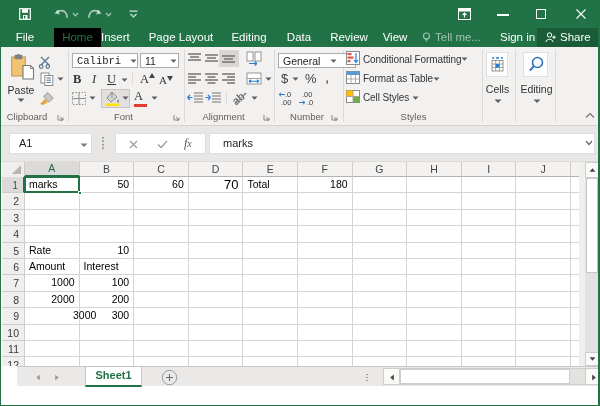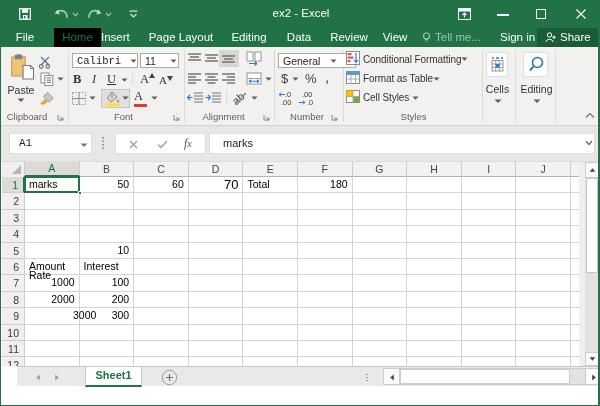--- a/index.html
+++ b/index.html
@@ -37,21 +37,20 @@
     </svg>
     <svg class="abs" style="left:104px; top:12px;" width="7" height="5" viewBox="0 0 7 5">
         <path d="M1 1 L3.5 3.8 L6 1" fill="none" stroke="rgba(255,255,255,0.6)" stroke-width="1.2"></path>
       </svg>
 
     <svg class="abs" style="left:128px; top:10px;" width="9" height="8" viewBox="0 0 9 8">
       <rect x="0.5" y="0.5" width="8" height="1.2" fill="rgba(255,255,255,0.8)"></rect>
       <path d="M1.5 4 L4.5 7 L7.5 4" fill="none" stroke="rgba(255,255,255,0.8)" stroke-width="1.2"></path>
     </svg>
 
-    <div class="abs" style="left:0; top:7px; width:600px; text-align:center; font-size:11.5px; color:#fff;">ex2 - Excel</div>
 
     <svg class="abs" style="left:457px; top:8px;" width="13" height="12" viewBox="0 0 13 12">
       <rect x="0.5" y="0.5" width="12" height="11" fill="none" stroke="#fff" stroke-width="1"></rect>
       <rect x="0.5" y="0.5" width="12" height="3" fill="#fff"></rect>
       <path d="M6.5 9.5 L6.5 5.2 M4.6 7 L6.5 5 L8.4 7" fill="none" stroke="#fff" stroke-width="1.1"></path>
     </svg>
     <div class="abs" style="left:496px; top:14px; width:12px; height:1.5px; background:#fff;"></div>
     <svg class="abs" style="left:535px; top:9px;" width="10" height="10" viewBox="0 0 10 10">
         <rect x="0.5" y="0.5" width="9" height="9" fill="none" stroke="#fff" stroke-width="1"></rect>
       </svg>
@@ -317,21 +316,21 @@
     <svg class="abs" style="left:531.5px; top:51.5px;" width="8" height="5" viewBox="0 0 8 5">
         <path d="M0.5 0.5 L4 4 L7.5 0.5" fill="#5f5f5f"></path>
       </svg>
 
     <svg class="abs" style="left:584px; top:65px;" width="10" height="7" viewBox="0 0 10 7">
         <path d="M1 5.5 L5 1.5 L9 5.5" fill="none" stroke="#767472" stroke-width="1.2"></path>
       </svg>
   </div>
 
   <div class="abs" id="fbar" style="left:0; top:126px; width:600px; height:36px; background:#e8e7e6; border-bottom:1px solid #dedcda;">
-    <div class="abs" style="left:8px; top:7px; width:83px; height:21px; background:#fff; border:1px solid #e0dedc;font-family:Liberation Mono, monospace;">
+    <div class="abs" style="left:8px; top:7px; width:83px; height:21px; background:#fff; border:1px solid #e0dedc;">
       <div class="abs" style="left:9px; top:3px; font-size:11px; color:#222;">A1</div>
       <svg class="abs" style="left:70px; top:9px;" width="8" height="5" viewBox="0 0 8 5">
           <path d="M0.5 0.5 L4 4 L7.5 0.5" fill="#7b7b7b" stroke="none"></path>
         </svg>
     </div>
     <div class="abs" style="left:101px; top:10px; width:2px; height:14px; background:radial-gradient(circle, #9b9b9b 35%, transparent 40%); background-size:2px 3.5px;"></div>
     <div class="abs" style="left:114px; top:7px; width:91px; height:21px; background:#fff; border:1px solid #e0dedc;">
       <svg class="abs" style="left:13px; top:6px;" width="9" height="9" viewBox="0 0 9 9">
           <path d="M1 1 L8 8 M8 1 L1 8" stroke="#9d9d9d" stroke-width="1.3"></path>
         </svg>
@@ -379,21 +378,21 @@
       <div class="abs" style="left:1px; top:162.6px; width:23px; height:16.4px; background:#f0efee; border-right:1px solid #cfcdcb; color:#3b3a39; border-bottom:1px solid #cfcdcb; font-size:10.5px; text-align:right; padding-right:5px; line-height:16.4px;">10</div>
       <div class="abs" style="left:1px; top:179px; width:23px; height:16.4px; background:#f0efee; border-right:1px solid #cfcdcb; color:#3b3a39; border-bottom:1px solid #cfcdcb; font-size:10.5px; text-align:right; padding-right:5px; line-height:16.4px;">11</div>
       <div class="abs" style="left:1px; top:195.39999999999998px; width:23px; height:16.4px; background:#f0efee; border-right:1px solid #cfcdcb; color:#3b3a39; border-bottom:1px solid #cfcdcb; font-size:10.5px; text-align:right; padding-right:5px; line-height:16.4px;">12</div>
       <div class="abs" style="left:24px; top:15px; width:554.4px; height:189px;background-image:repeating-linear-gradient(to right, transparent 0, transparent 53.6px, #d6d4d2 53.6px, #d6d4d2 54.6px),repeating-linear-gradient(to bottom, transparent 0, transparent 15.399999999999999px, #d6d4d2 15.399999999999999px, #d6d4d2 16.4px);"></div>
       <div class="abs" style="left:24px; top:15px; width:53.6px; height:15.399999999999999px; font-size:10.5px; color:#000; line-height:15.399999999999999px; padding-left:4px; text-align:left;">marks</div>
       <div class="abs" style="left:78.6px; top:15px; width:53.6px; height:15.399999999999999px; font-size:10.5px; color:#000; line-height:15.399999999999999px; padding-right:4px; text-align:right;">50</div>
       <div class="abs" style="left:133.2px; top:15px; width:53.6px; height:15.399999999999999px; font-size:10.5px; color:#000; line-height:15.399999999999999px; padding-right:4px; text-align:right;">60</div>
       <div class="abs" style="left:187.8px; top:15px; width:53.6px; height:15.399999999999999px; font-size:13px; color:#000; line-height:15.399999999999999px; padding-right:4px; text-align:right;">70</div>
       <div class="abs" style="left:242.4px; top:15px; width:53.6px; height:15.399999999999999px; font-size:10.5px; color:#000; line-height:15.399999999999999px; padding-left:4px; text-align:left;">Total</div>
       <div class="abs" style="left:297px; top:15px; width:53.6px; height:15.399999999999999px; font-size:10.5px; color:#000; line-height:15.399999999999999px; padding-right:4px; text-align:right;">180</div>
-      <div class="abs" style="left:24px; top:80.6px; width:53.6px; height:15.399999999999999px; font-size:10.5px; color:#000; line-height:15.399999999999999px; padding-left:4px; text-align:left;margin-top:25px;">Rate</div>
+      <div class="abs" style="left:24px; top:80.6px; width:53.6px; height:15.399999999999999px; font-size:10.5px; color:#000; line-height:15.399999999999999px; padding-left:4px; text-align:left;">Rate</div>
       <div class="abs" style="left:78.6px; top:80.6px; width:53.6px; height:15.399999999999999px; font-size:10.5px; color:#000; line-height:15.399999999999999px; padding-right:4px; text-align:right;">10</div>
       <div class="abs" style="left:24px; top:97px; width:53.6px; height:15.399999999999999px; font-size:10.5px; color:#000; line-height:15.399999999999999px; padding-left:4px; text-align:left;">Amount</div>
       <div class="abs" style="left:78.6px; top:97px; width:53.6px; height:15.399999999999999px; font-size:10.5px; color:#000; line-height:15.399999999999999px; padding-left:4px; text-align:left;">Interest</div>
       <div class="abs" style="left:24px; top:113.39999999999999px; width:53.6px; height:15.399999999999999px; font-size:10.5px; color:#000; line-height:15.399999999999999px; padding-right:4px; text-align:right;">1000</div>
       <div class="abs" style="left:78.6px; top:113.39999999999999px; width:53.6px; height:15.399999999999999px; font-size:10.5px; color:#000; line-height:15.399999999999999px; padding-right:4px; text-align:right;">100</div>
       <div class="abs" style="left:24px; top:129.79999999999998px; width:53.6px; height:15.399999999999999px; font-size:10.5px; color:#000; line-height:15.399999999999999px; padding-right:4px; text-align:right;">2000</div>
       <div class="abs" style="left:78.6px; top:129.79999999999998px; width:53.6px; height:15.399999999999999px; font-size:10.5px; color:#000; line-height:15.399999999999999px; padding-right:4px; text-align:right;">200</div>
       <div class="abs" style="left:24px; top:146.2px; width:53.6px; height:15.399999999999999px; font-size:10.5px; color:#000; line-height:15.399999999999999px; padding-right:4px; text-align:right;padding-left:48px;">3000</div>
       <div class="abs" style="left:78.6px; top:146.2px; width:53.6px; height:15.399999999999999px; font-size:10.5px; color:#000; line-height:15.399999999999999px; padding-right:4px; text-align:right;">300</div>
       <div class="abs" style="left:23px; top:14px; width:55.6px; height:17.4px; border:2px solid #217346;"></div>

